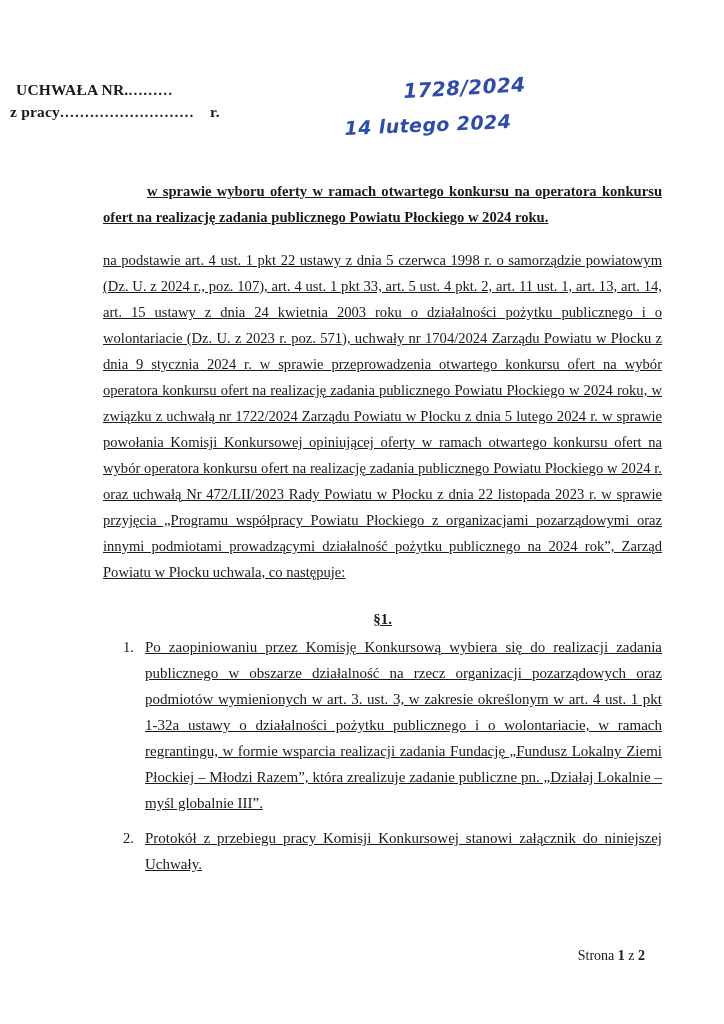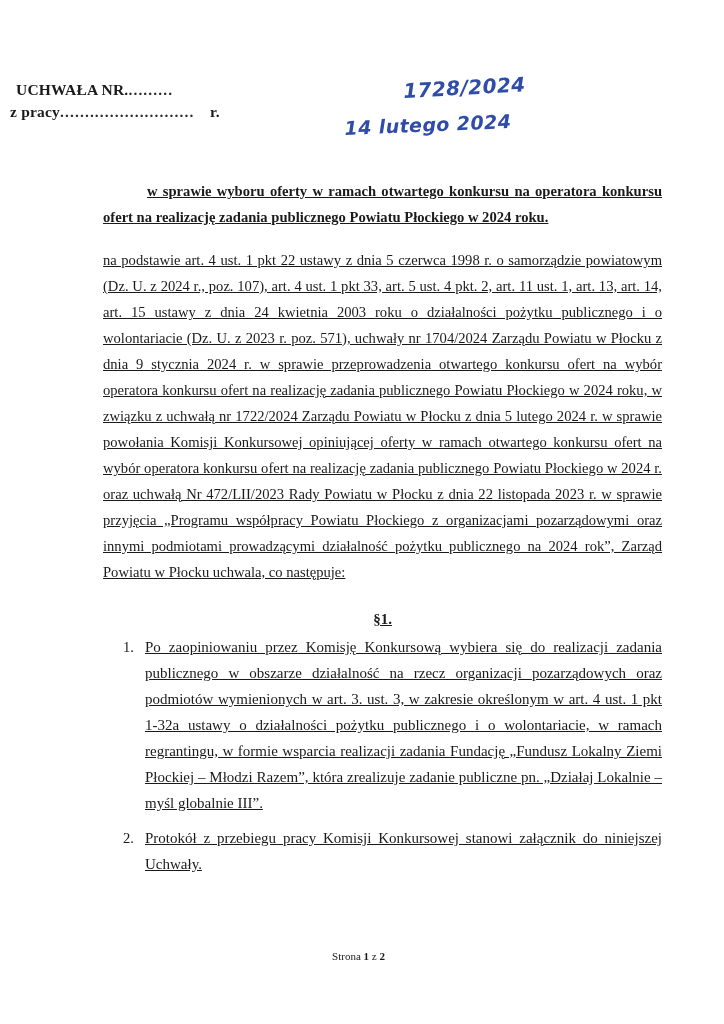--- a/index.html
+++ b/index.html
@@ -144,24 +144,23 @@
   }
 
   ol.items > li:first-child { margin-top: 0; }
 
   
   .footer {
     position: absolute;
     left: 0;
     top: 946px;
     width: 645px;
-    text-align: center;
-    font-size: 11px;
+    text-align: right;
+    font-size: 14px;
     line-height: 20px;
-    padding-left: 36px;
   }
   .footer b { font-weight: bold; }
 </style>
 </head>
 <body>
 
 <div class="page">
 
   <div class="header">
 

